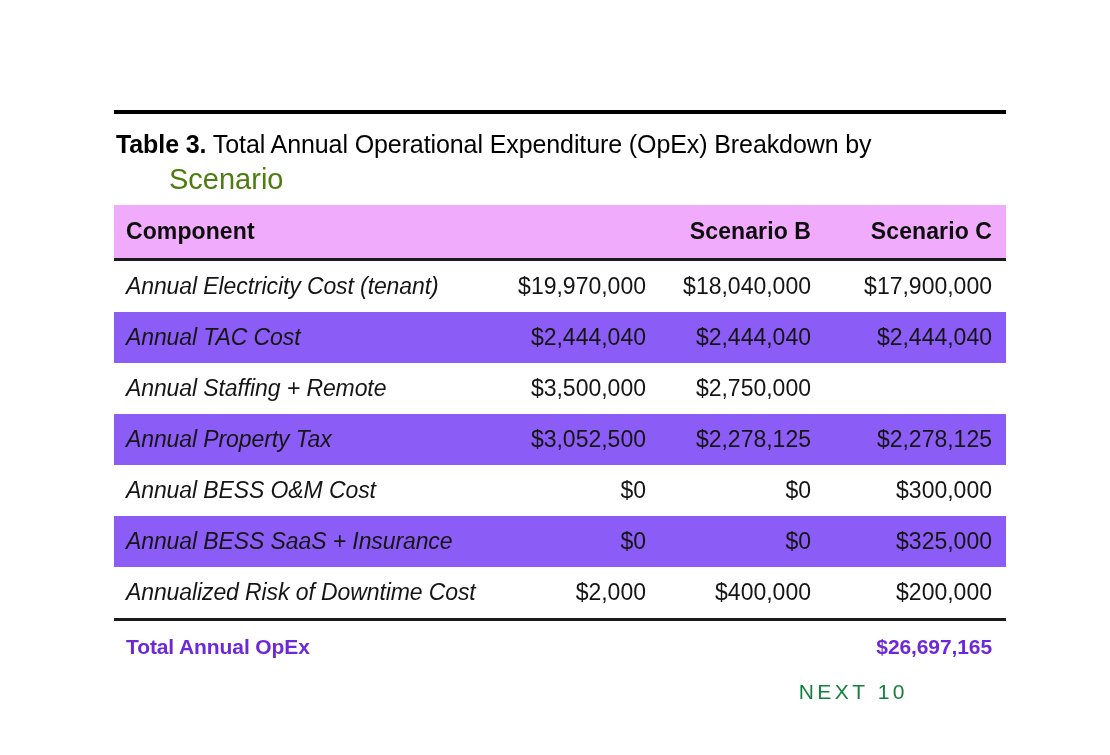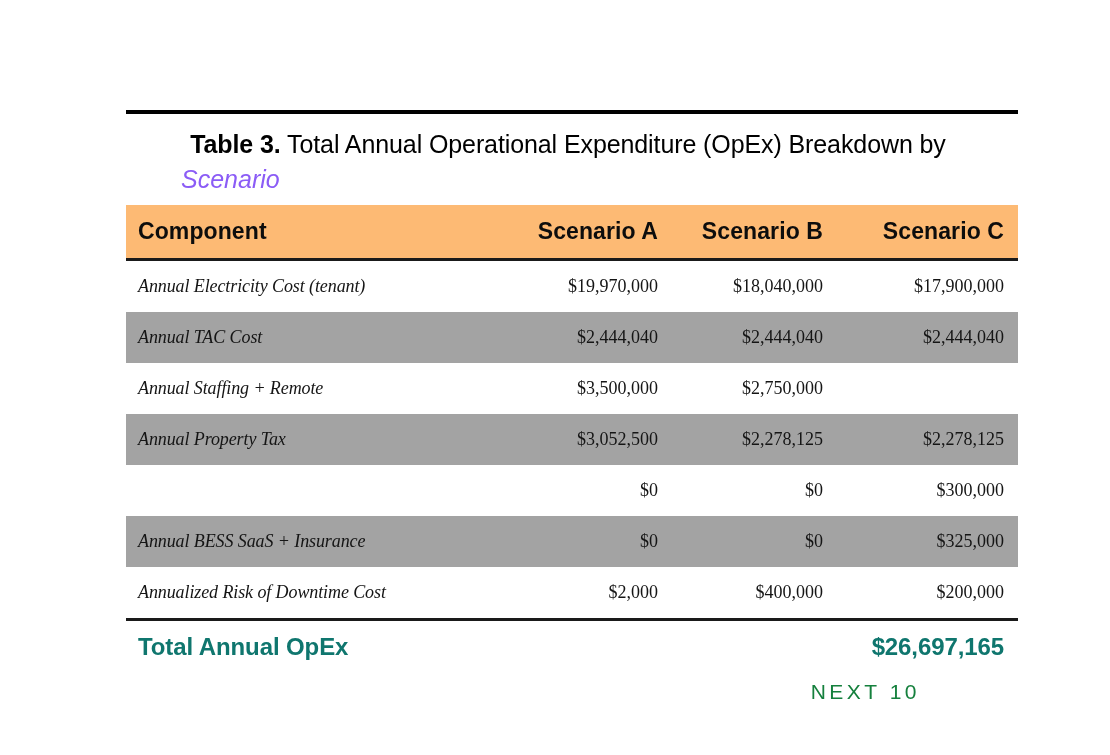--- a/index.html
+++ b/index.html
@@ -11,24 +11,23 @@
     width: 1110px;
     height: 755px;
     font-family: "Liberation Sans", sans-serif;
     color: #111111;
     position: relative;
     overflow: hidden;
   }
 
   .page {
     position: absolute;
-    left: 16px; top: 0;
+    left: 4px; top: 0;
     width: 1014px;
     height: 755px;
-    text-align: center;
   }
 
   
   .top-rule {
     position: absolute;
     left: 110px;
     top: 110px;
     width: 892px;
     height: 4px;
     background: #000000;
@@ -47,24 +46,23 @@
   .caption .caption-number {
     font-weight: bold;
   }
   .caption .caption-text {
     font-weight: normal;
   }
   .caption-line2 {
     position: absolute;
     left: 165px;
     top: 163px;
-    font-size: 25px;
+    font-size: 29px;
     line-height: 32px;
-    color: #8b5cf6;
-    font-style: italic;
+    color: #4d7c0f;
   }
 
   
   .table {
     position: absolute;
     left: 110px;
     top: 205px;
     width: 892px;
   }
 
@@ -99,21 +97,21 @@
     justify-content: flex-end;
   }
   .cell-c {
     left: 726px;
     width: 152px;
     justify-content: flex-end;
   }
 
   
   .header-row {
-    background: #fdba74;
+    background: #f0abfc;
     height: 53px;
   }
   .header-row .cell {
     height: 53px;
     font-weight: bold;
     font-size: 23px;
     color: #0d0d0d;
     letter-spacing: 0.1px;
   }
   .header-rule {
@@ -124,52 +122,51 @@
     height: 3px;
     background: #1a1a1a;
   }
 
   
   .body-rows {
     position: relative;
     margin-top: 3px;
   }
   .data-row .cell {
-    font-size: 18px;
-    font-family: Liberation Serif, serif;
+    font-size: 23px;
   }
   .data-row .cell-component {
     font-style: italic;
     color: #151515;
     letter-spacing: -0.1px;
   }
   .data-row .cell-a,
   .data-row .cell-b,
   .data-row .cell-c {
     color: #151515;
   }
   .data-row.shaded {
-    background: #a3a3a3;
+    background: #8b5cf6;
   }
 
   
   .total-rule {
     position: relative;
     width: 892px;
     height: 3px;
     background: #1a1a1a;
   }
   .total-row {
     height: 52px;
   }
   .total-row .cell {
     height: 52px;
     font-weight: bold;
-    font-size: 24px;
-    color: #0f766e;
+    font-size: 21px;
+    color: #6d28d9;
     letter-spacing: -0.1px;
   }
 
   
   .footer-brand {
     position: absolute;
     right: 110px;
     top: 680px;
     font-size: 21px;
     font-weight: normal;
@@ -186,21 +183,20 @@
 
   <div class="caption">
     <span class="caption-number">Table 3.</span><span class="caption-text"> Total Annual Operational Expenditure (OpEx) Breakdown by</span>
   </div>
   <div class="caption-line2">Scenario</div>
 
   <div class="table">
 
     <div class="row header-row">
       <div class="cell cell-component">Component</div>
-      <div class="cell cell-a">Scenario A</div>
       <div class="cell cell-c">Scenario C</div>
       <div class="cell cell-b">Scenario B</div>
       <div class="header-rule"></div>
     </div>
 
     <div class="body-rows">
 
       <div class="row data-row">
         <div class="cell cell-component">Annual Electricity Cost (tenant)</div>
         <div class="cell cell-a">$19,970,000</div>
@@ -222,20 +218,21 @@
       </div>
 
       <div class="row data-row shaded">
         <div class="cell cell-component">Annual Property Tax</div>
         <div class="cell cell-a">$3,052,500</div>
         <div class="cell cell-b">$2,278,125</div>
         <div class="cell cell-c">$2,278,125</div>
       </div>
 
       <div class="row data-row">
+        <div class="cell cell-component">Annual BESS O&amp;M Cost</div>
         <div class="cell cell-a">$0</div>
         <div class="cell cell-b">$0</div>
         <div class="cell cell-c">$300,000</div>
       </div>
 
       <div class="row data-row shaded">
         <div class="cell cell-component">Annual BESS SaaS + Insurance</div>
         <div class="cell cell-a">$0</div>
         <div class="cell cell-b">$0</div>
         <div class="cell cell-c">$325,000</div>

